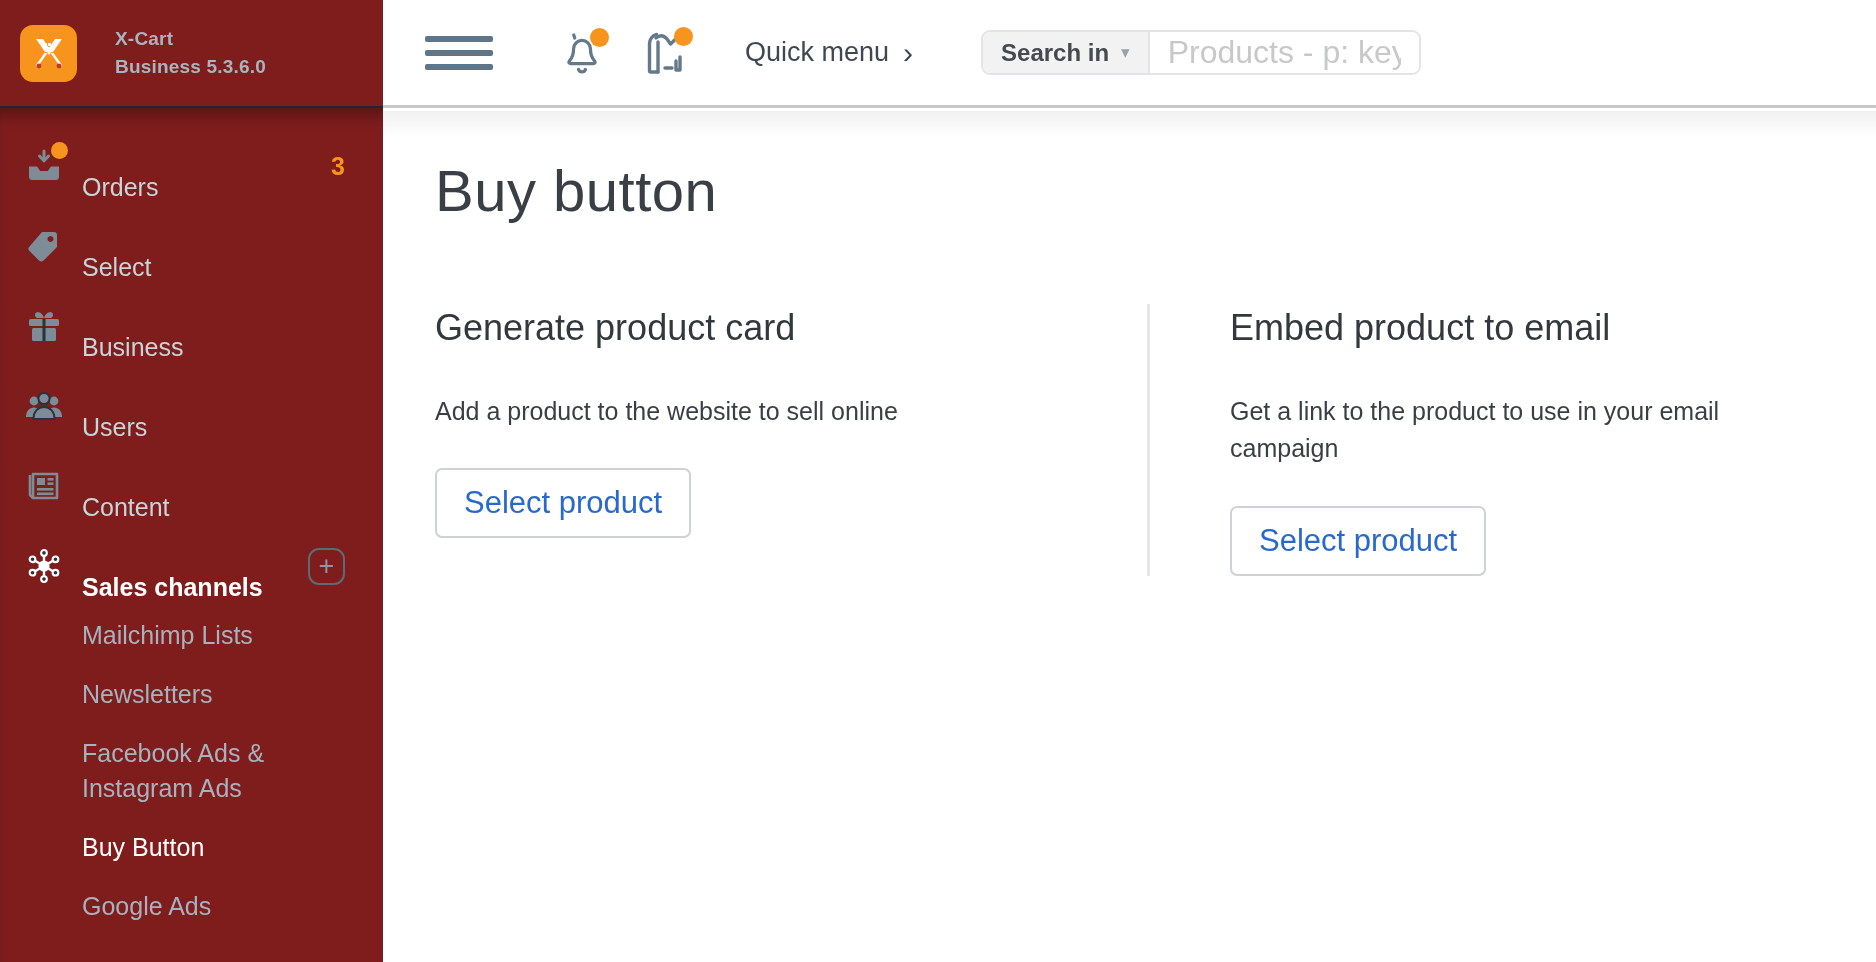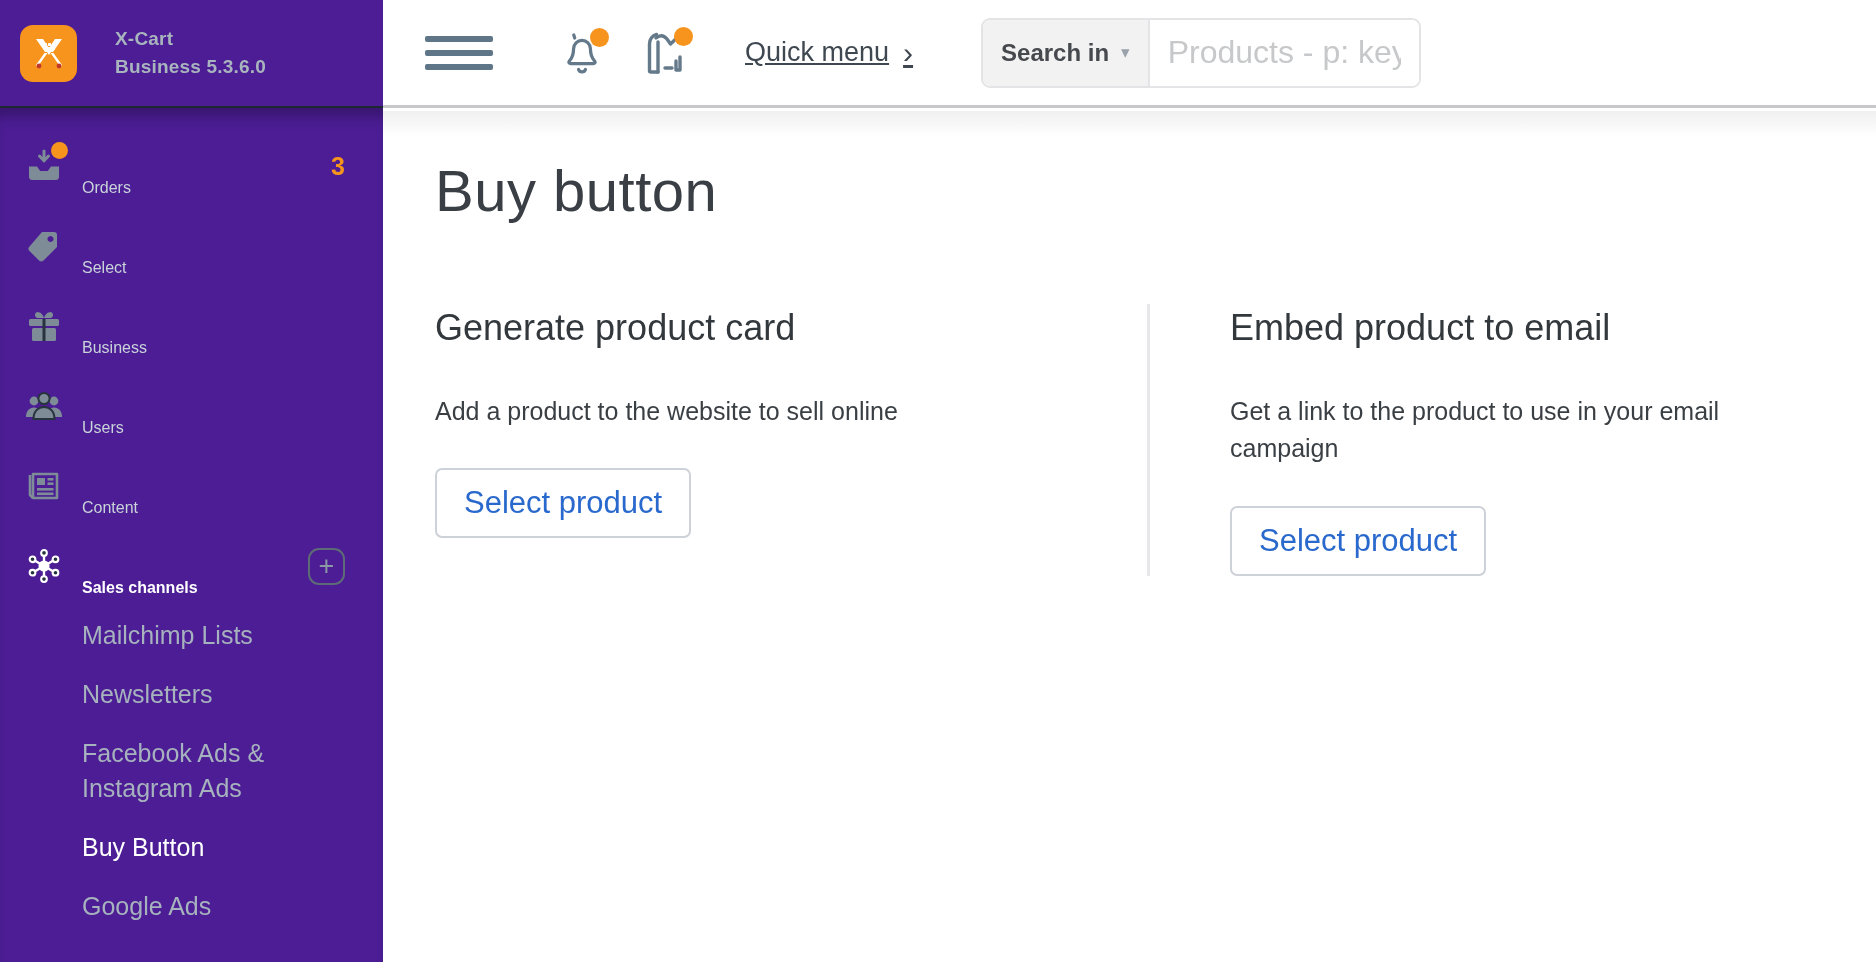--- a/index.html
+++ b/index.html
@@ -7,21 +7,21 @@
   body {
     font-family: "Liberation Sans", sans-serif;
     background: #ffffff;
     overflow: hidden;
     position: relative;
   }
 
   
   .sidebar {
     position: absolute; left: 0; top: 0; bottom: 0; width: 383px;
-    background: #4c1d95; color: #c9d3da;
+    background: #7f1d1d; color: #c9d3da;
   }
   .brand {
     height: 108px; display: flex; align-items: center; padding-left: 20px;
     border-bottom: 2px solid #1e2830;
   }
   .logo {
     width: 57px; height: 57px; border-radius: 13px; background: #f7941d;
     display: flex; align-items: center; justify-content: center; flex: none;
   }
   .brand-text {
@@ -34,21 +34,21 @@
     height: calc(100% - 108px);
   }
   .mi {
     height: 80px; display: flex; align-items: center;
     padding: 0 38px 0 24px; cursor: pointer;
   }
   .mi .icon-box {
     width: 40px; display: flex; justify-content: center; align-items: center;
     margin-right: 18px; position: relative; flex: none;
   }
-  .mi .label { font-size: 16px; color: #c9d3da; margin-top: 43px; }
+  .mi .label { font-size: 25px; color: #c9d3da; margin-top: 43px; }
   .mi.bold .label { font-weight: 700; color: #ffffff; }
   .badge { margin-left: auto; color: #f7941d; font-weight: 700; font-size: 25px; }
   .orange-dot {
     position: absolute; width: 17px; height: 17px; border-radius: 50%;
     background: #f7941d; top: -6px; right: -4px;
   }
   .plus-btn {
     margin-left: auto; width: 37px; height: 37px; border: 2px solid #5c6b76;
     border-radius: 11px; color: #8b99a4; font-size: 27px; line-height: 32px;
     text-align: center; cursor: pointer; flex: none;
@@ -69,25 +69,25 @@
   .hamburger i {
     display: block; height: 6px; background: #5e7687; border-radius: 2px;
     margin: 8px 0;
   }
   .tb-icon { position: relative; cursor: pointer; display: flex; }
   .tb-bell { margin-left: 66px; }
   .tb-stats { margin-left: 36px; }
   .tb-icon .orange-dot { top: -2px; right: -4px; width: 19px; height: 19px; }
   .quick-menu {
     margin-left: 56px; font-size: 27px; color: #3f4850; cursor: pointer;
-    display: flex; align-items: center; text-decoration: underline;
+    display: flex; align-items: center;
   }
   .quick-menu .chev { margin-left: 14px; font-size: 30px; color: #3f4850; }
   .searchbox {
-    margin-left: 68px; height: 70px; width: 440px; display: flex;
+    margin-left: 68px; height: 45px; width: 440px; display: flex;
     border: 2px solid #e4e4e6; border-radius: 9px; overflow: hidden;
     background: #fff;
   }
   .scope {
     background: #f2f2f3; border-right: 2px solid #e4e4e6;
     display: flex; align-items: center; padding: 0 18px; cursor: pointer; flex: none;
   }
   .scope .scope-label { font-size: 24px; font-weight: 700; color: #46494d; }
   .scope .caret { margin-left: 12px; font-size: 17px; color: #9aa2ab; }
   .searchbox input {

